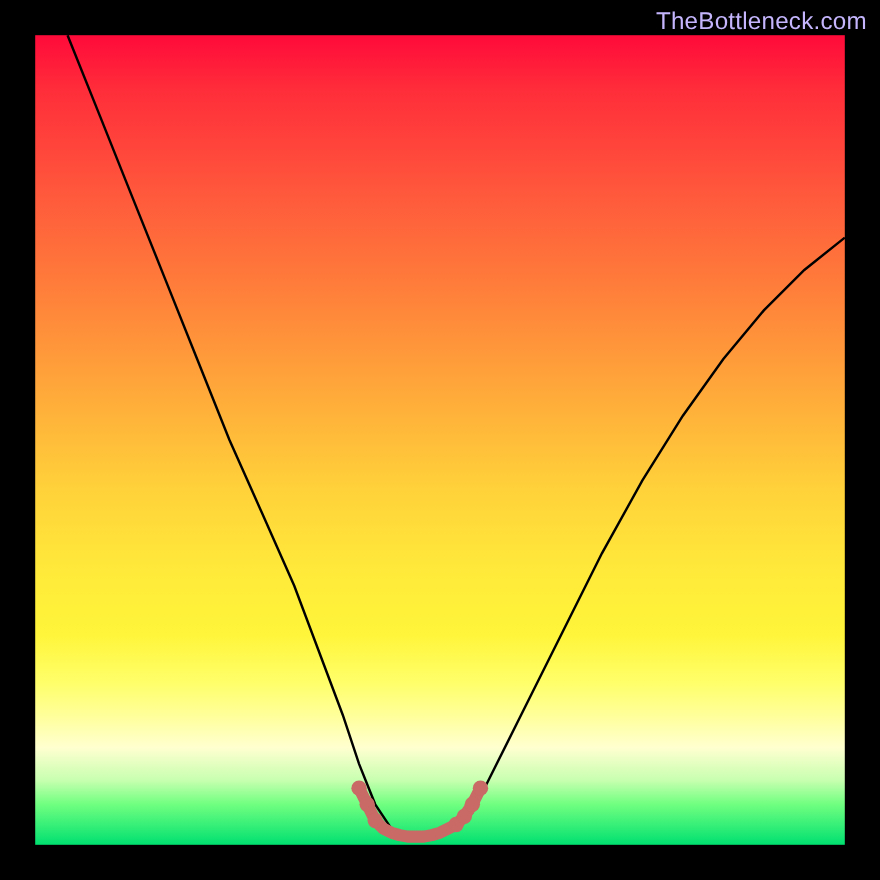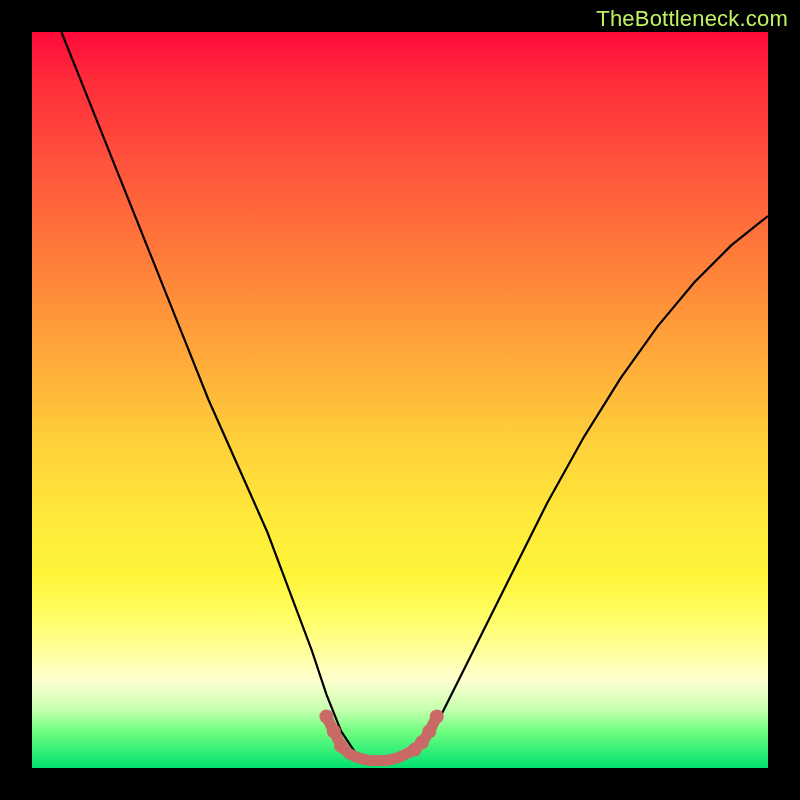--- a/index.html
+++ b/index.html
@@ -45,21 +45,21 @@
     left: 0;
     top: 0;
     width: 736px;
     height: 736px;
     overflow: visible;
   }
   .watermark {
     position: absolute;
     top: 6px;
     right: 12px;
-    color: #bef264;
+    color: #c4b5fd;
     font-size: 22px;
     letter-spacing: 0.2px;
     user-select: none;
   }
 </style>
 </head>
 <body>
 
 <div class="frame">
 

